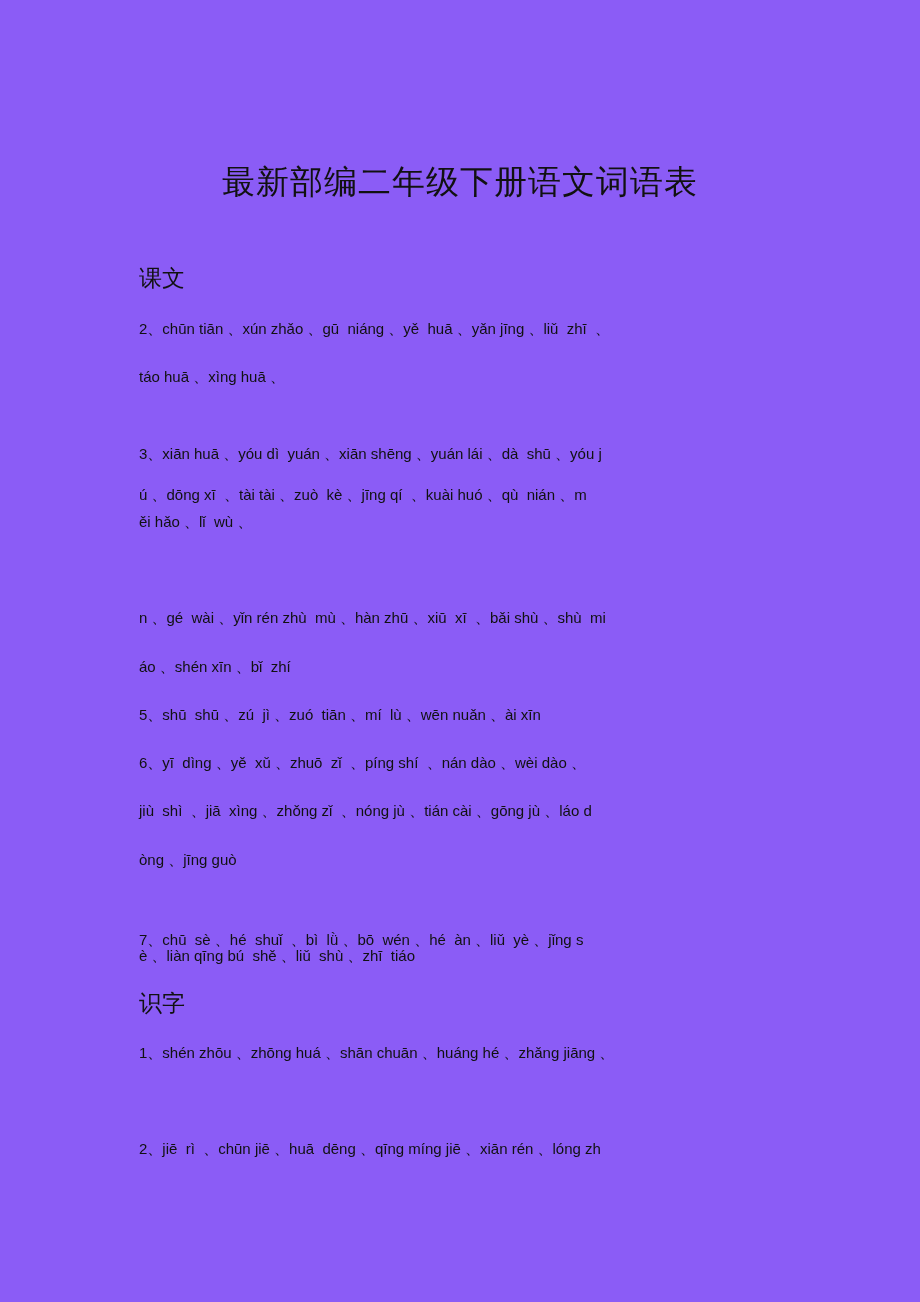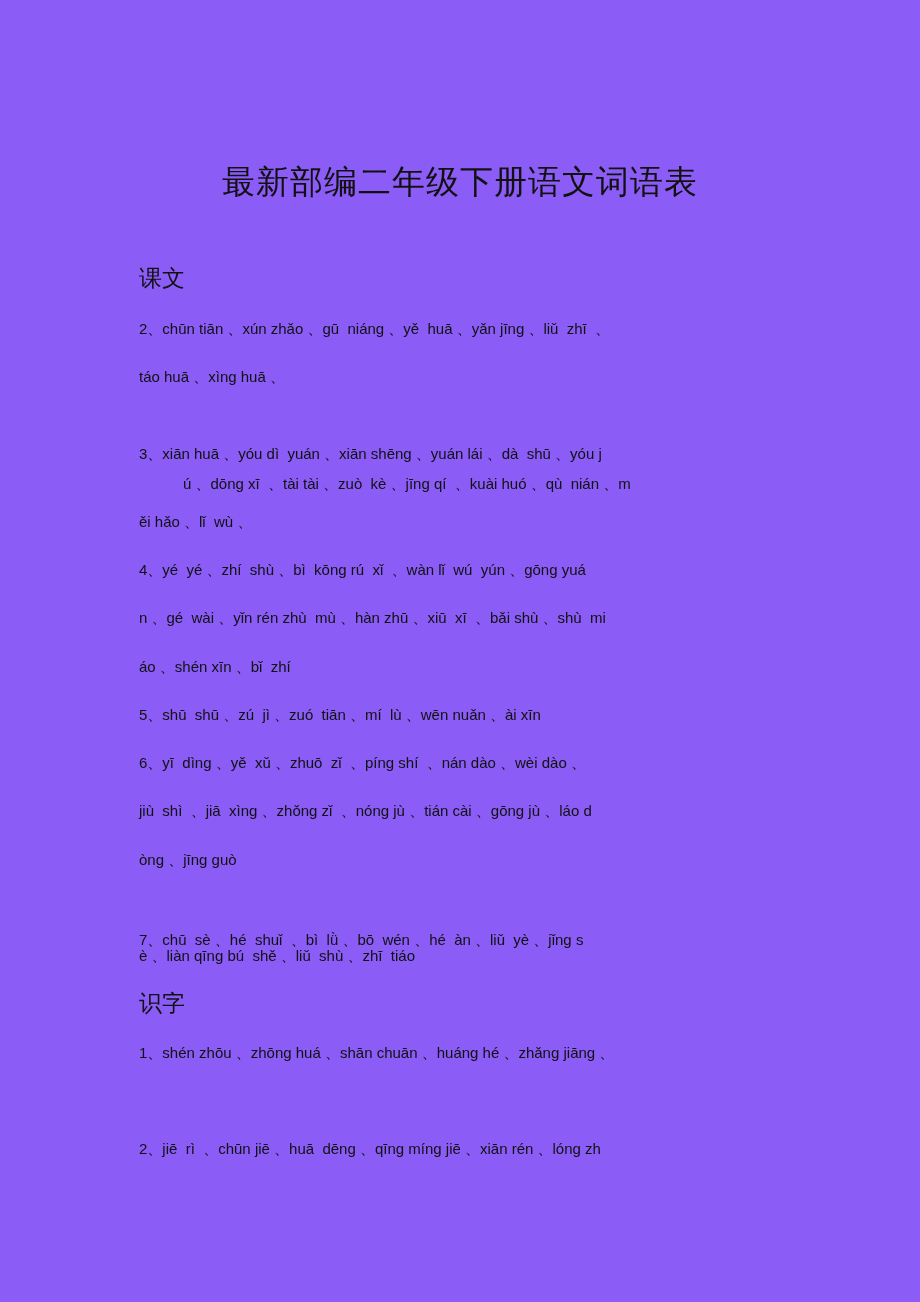--- a/index.html
+++ b/index.html
@@ -21,23 +21,22 @@
 <body>
 
 <div class="page">
   <div class="title">最新部编二年级下册语文词语表</div>
 
   <div class="line heading" style="top:266px;">课文</div>
 
   <div class="line" style="top:317px;">2、chūn tiān 、xún zhǎo 、gū  niáng 、yě  huā 、yǎn jīng 、liǔ  zhī  、</div>
   <div class="line" style="top:365px;">táo huā 、xìng huā 、</div>
   <div class="line" style="top:414px;margin-top:28px;">3、xiān huā 、yóu dì  yuán 、xiān shēng 、yuán lái 、dà  shū 、yóu j</div>
-  <div class="line" style="top:472px;margin-left:44px;">ú 、dōng xī  、tài tài 、zuò  kè 、jīng qí  、kuài huó 、qù  nián 、m</div>
+  <div class="line" style="top:483px;">ú 、dōng xī  、tài tài 、zuò  kè 、jīng qí  、kuài huó 、qù  nián 、m</div>
   <div class="line" style="top:510px;">ěi hǎo 、lǐ  wù 、</div>
-  <div class="line" style="top:558px;">4、yé  yé 、zhí  shù 、bì  kōng rú  xǐ  、wàn lǐ  wú  yún 、gōng yuá</div>
   <div class="line" style="top:606px;">n 、gé  wài 、yǐn rén zhù  mù 、hàn zhū 、xiū  xī  、bǎi shù 、shù  mi</div>
   <div class="line" style="top:655px;">áo 、shén xīn 、bǐ  zhí</div>
   <div class="line" style="top:703px;">5、shū  shū 、zú  jì 、zuó  tiān 、mí  lù 、wēn nuǎn 、ài xīn</div>
   <div class="line" style="top:751px;">6、yī  dìng 、yě  xǔ 、zhuō  zǐ  、píng shí  、nán dào 、wèi dào 、</div>
   <div class="line" style="top:799px;">jiù  shì  、jiā  xìng 、zhǒng zǐ  、nóng jù 、tián cài 、gōng jù 、láo d</div>
   <div class="line" style="top:848px;">òng 、jīng guò</div>
   <div class="line" style="top:896px;margin-top:32px;">7、chū  sè 、hé  shuǐ  、bì  lǜ 、bō  wén 、hé  àn 、liǔ  yè 、jǐng s</div>
   <div class="line" style="top:944px;">è 、liàn qīng bú  shě 、liǔ  shù 、zhī  tiáo</div>
 
   <div class="line heading" style="top:991px;">识字</div>

